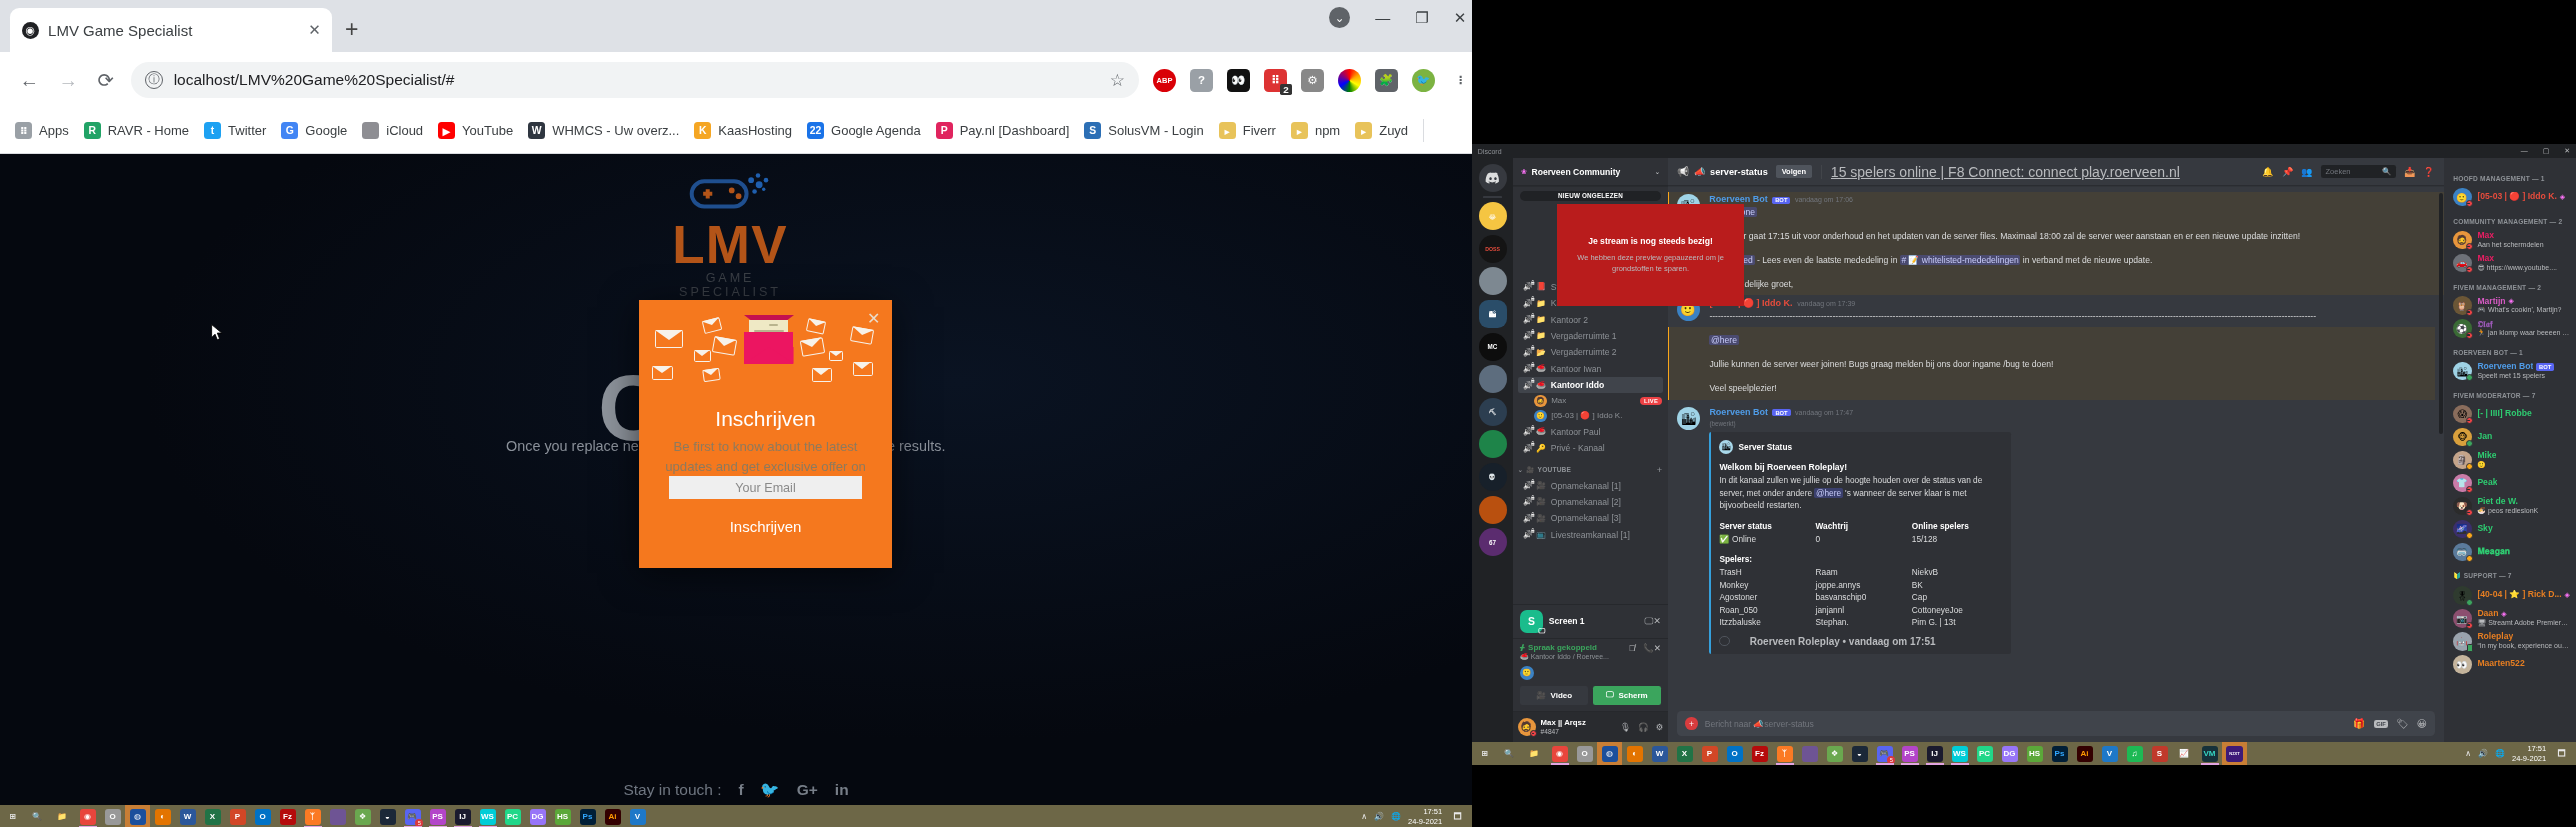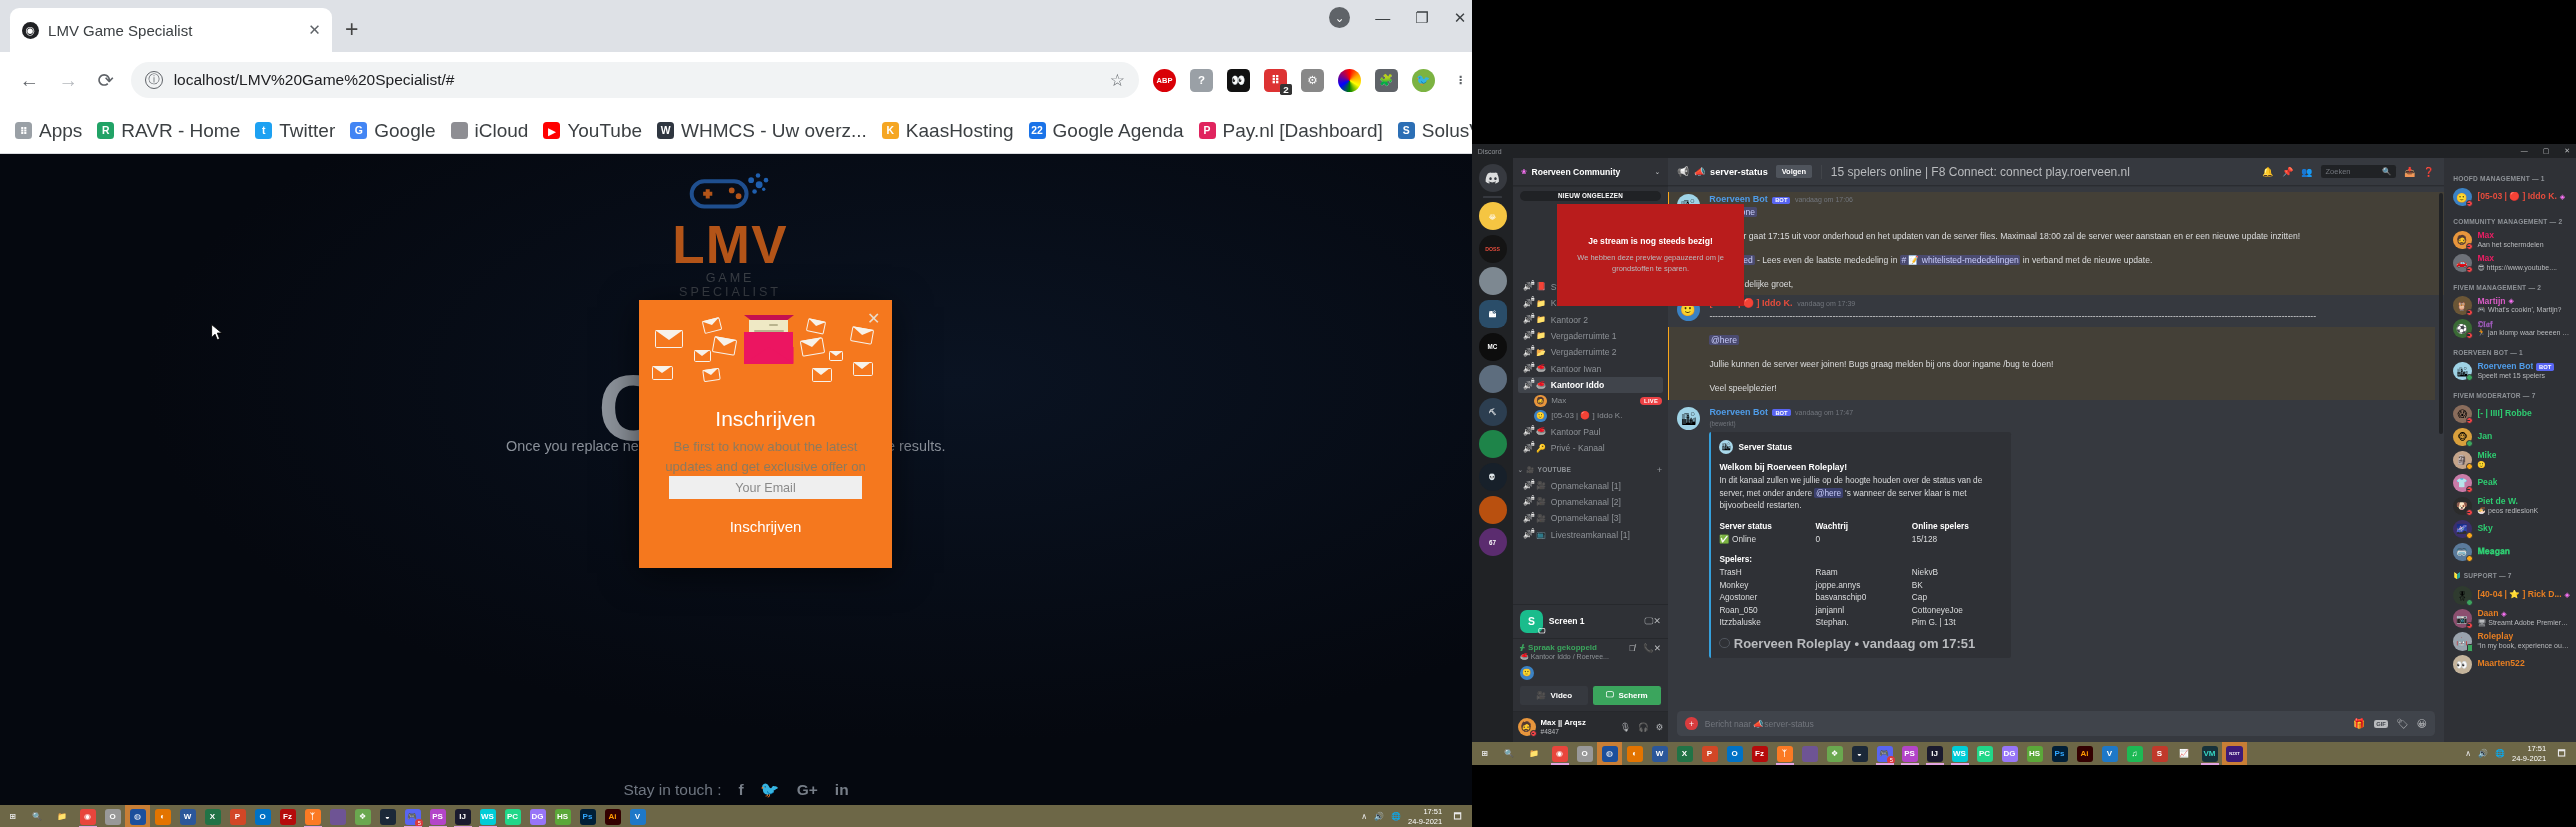--- a/index.html
+++ b/index.html
@@ -26,21 +26,21 @@
   #urlbar { margin-left:17px; width:1173px; height:36px; background:#f1f3f4; border-radius:18px; display:flex; align-items:center; padding:0 14px; gap:10.4px; }
   #urlbar .info-i { width:18.4px;height:18.4px;border-radius:50%;border:1.2px solid #5f6368;color:#5f6368;font-size:11.5px;display:flex;align-items:center;justify-content:center; }
   #url-text { font-size:15.5px; color:#202124; flex:1; }
   .ext-row { display:flex; align-items:center; gap:14px; margin-left:14px; }
   .ext { width:23px; height:23px; border-radius:4.6px; display:flex; align-items:center; justify-content:center; font-size:11.5px; color:#fff; font-weight:bold; position:relative; }
   .ext .badge { position:absolute; right:-4.6px; bottom:-3.4px; background:#333; color:#fff; font-size:9.8px; padding:0 2.9px; border-radius:1.7px; }
 
   #bookmarksbar { position:absolute; left:0; top:108px; width:1472px; height:46px; background:#fff; border-bottom:0.6px solid #dadce0; display:flex; align-items:center; overflow:hidden; }
   .bm { display:flex; align-items:center; gap:7px; margin-left:15px; white-space:nowrap; }
   .bm-ico { width:17px; height:17px; border-radius:3.5px; display:flex; align-items:center; justify-content:center; font-size:10.4px; color:#fff; font-weight:bold; }
-  .bm-label { font-size:19px; color:#3c4043; }
+  .bm-label { font-size:13px; color:#3c4043; }
   .bm-sep { width:0.6px; height:23px; background:#dadce0; margin-left:15px; }
 
   
   #page { position:absolute; left:0; top:154px; width:1472px; height:651px; background:radial-gradient(ellipse at 65% 35%, #0a1322 0%, #05080f 60%); overflow:hidden; }
   #site-logo { position:absolute; left:667px; top:17px; width:126px; text-align:center; }
   #logo-lmv { font-size:53px; font-weight:bold; color:#b35418; letter-spacing:1.2px; line-height:0.9; }
   #logo-sub { font-size:12.6px; color:#3a3f46; letter-spacing:2.9px; margin-top:2.3px; }
   #big-heading { position:absolute; left:598px; top:202px; font-size:92px; font-weight:bold; color:#8d939b; }
   .para-frag { position:absolute; top:284px; font-size:14.4px; color:#8a9099; }
   #para-left { left:506px; }
@@ -149,21 +149,21 @@
   #stream-overlay .b { color:#b9bbbe; font-size:7.5px; line-height:1.5; }
 
   
   #chat { flex:1; display:flex; flex-direction:column; min-width:0; background:#36393f; position:relative; }
   #chat-header { height:28px; border-bottom:0.6px solid #2a2c31; display:flex; align-items:center; padding:0 9.2px; gap:4.6px; box-shadow:0 0.6px 0 rgba(0,0,0,.15); }
   #chat-header .ann-ico { color:#72767d; font-size:9.8px; filter:grayscale(1); }
   #chan-emoji { font-size:9.2px; }
   #chan-name { color:#fff; font-weight:bold; font-size:9.2px; }
   #follow-btn { background:#4f545c; color:#fff; font-size:7.5px; font-weight:600; border-radius:1.7px; padding:1.7px 5.8px; margin-left:3.5px; }
   .hdr-div { width:0.6px; height:14px; background:#42454a; margin:0 4.6px; }
-  #chan-topic { color:#b9bbbe; font-size:12px; white-space:nowrap; overflow:hidden; flex:1; }
+  #chan-topic { color:#b9bbbe; font-size:14px; white-space:nowrap; overflow:hidden; flex:1;text-decoration:underline; }
   .hdr-icons { display:flex; align-items:center; gap:8px; color:#b9bbbe; font-size:9.2px; }
   #hdr-search { background:#202225; border-radius:2.3px; color:#72767d; font-size:7.5px; padding:1.7px 4.6px; width:75px; display:flex; justify-content:space-between; align-items:center; }
 
   #messages { flex:1; overflow:hidden; padding:5.8px 0 0 0; position:relative; }
   .msg { display:flex; padding:2.3px 9.2px 4.6px 9.2px; position:relative; }
   .msg.highlight { background:#444037; border-left:1.2px solid #faa61a; padding-left:8px; }
   .msg .mav { width:23px; height:23px; border-radius:50%; flex:none; margin-right:9.2px; display:flex; align-items:center; justify-content:center; font-size:12.6px; }
   .msg .mbody { flex:1; min-width:0; }
   .mhead { display:flex; align-items:baseline; gap:4.6px; }
   .mname { font-weight:bold; font-size:9px; }
@@ -178,21 +178,21 @@
 
   .embed { margin-top:3.5px; background:#2f3136; border-left:2.3px solid #35a0dc; border-radius:2.3px; max-width:302px; padding:8px 9.2px 7px 8px; }
   .embed-author { display:flex; align-items:center; gap:5.2px; }
   .embed-author .ea-ico { width:14px; height:14px; border-radius:50%; background:#a8d8ea; display:flex; align-items:center; justify-content:center; font-size:7.5px; }
   .embed-author .ea-name { color:#fff; font-weight:bold; font-size:8.3px; }
   .embed-title { color:#fff; font-weight:bold; font-size:8.6px; margin-top:8px; }
   .embed-desc { color:#dcddde; font-size:8.3px; line-height:1.5; margin-top:2.3px; }
   .embed-fields { display:grid; grid-template-columns:1fr 1fr 1fr; gap:8px 5.8px; margin-top:9.2px; }
   .efield .fname { color:#fff; font-weight:bold; font-size:8.3px; margin-bottom:2.3px; min-height:10.4px; }
   .efield .fval { color:#dcddde; font-size:8.3px; line-height:1.5; white-space:pre-line; }
-  .embed-footer { display:flex; align-items:center; gap:4px; margin-top:7px; color:#b9bbbe; font-size:13px; font-weight:600; }
+  .embed-footer { display:flex; align-items:center; gap:20px; margin-top:7px; color:#b9bbbe; font-size:10px; font-weight:600; }
   .embed-footer .f-ico { width:10.4px; height:10.4px; border-radius:50%; border:1.2px solid #4f545c; }
 
   #input-bar { margin:0 9.2px 5.8px 9.2px; height:25px; background:#40444b; border-radius:4.6px; display:flex; align-items:center; padding:0 8px; gap:7px; }
   #input-plus { width:12.6px; height:12.6px; border-radius:50%; background:#d83c3e; color:#fff; font-size:8.6px; display:flex; align-items:center; justify-content:center; }
   #input-placeholder { color:#72767d; font-size:8.6px; flex:1; }
   .in-icons { display:flex; align-items:center; gap:8px; color:#b9bbbe; font-size:9.8px; }
   .gif-chip { background:#b9bbbe; color:#40444b; font-size:5.8px; font-weight:bold; border-radius:2.3px; padding:1.2px 2.3px; }
   #chat-scrollbar { position:absolute; right:1.2px; top:35px; width:4px; height:241px; background:#202225; border-radius:2.3px; }
 
   

